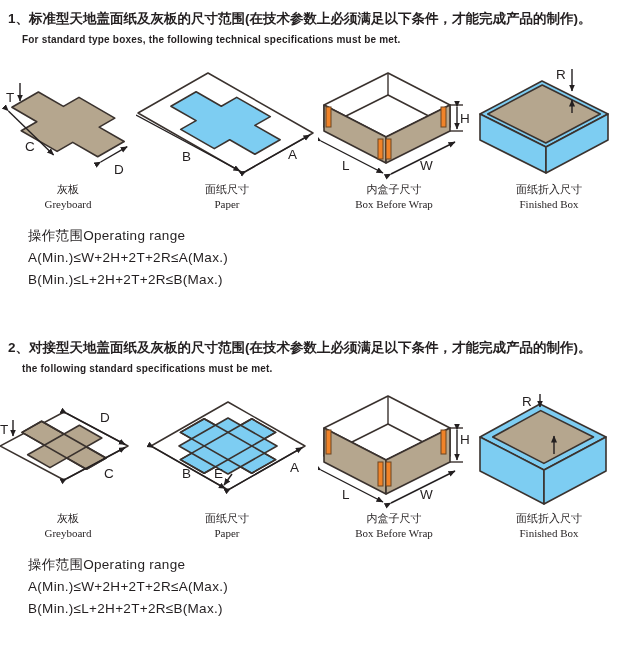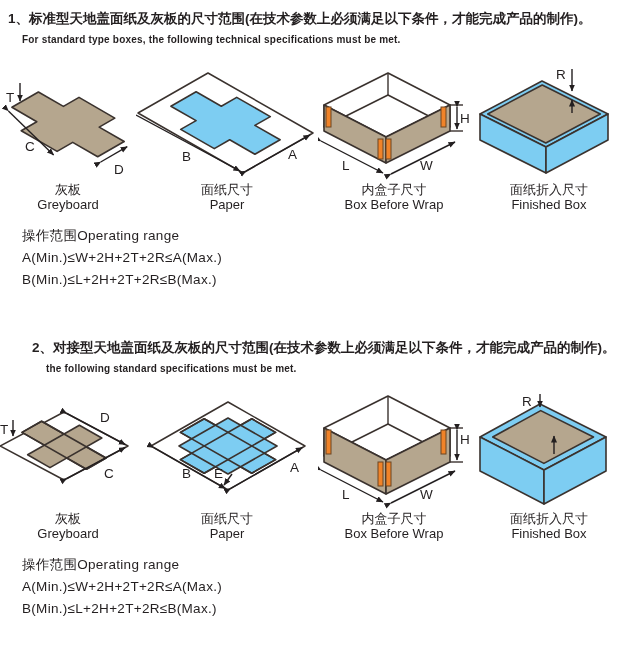--- a/index.html
+++ b/index.html
@@ -6,23 +6,23 @@
   body{width:628px;height:663px;background:#ffffff;overflow:hidden;
        font-family:"Liberation Sans","DejaVu Sans",sans-serif;color:#231f20;}
   .sec-heading{padding:0 6px 0 8px;font-weight:bold;}
   .zh-line{font-size:13.5px;line-height:21px;white-space:nowrap;}
   .en-line{font-size:10px;line-height:21px;padding-left:14px;letter-spacing:0.2px;}
   .pad-top{padding-top:8px;}
   .fig-row{display:flex;margin-top:11px;}
   .fig-cell{display:flex;flex-direction:column;align-items:center;}
   .c1{width:136px;} .c2{width:182px;} .c3{width:152px;} .c4{width:158px;}
   .fig-cell svg{display:block;}
-  .fig-label{text-align:center;font-size:13px;line-height:15px;margin-top:1px;}
-  .op{padding-left:22px;margin-top:13px;font-size:13.5px;line-height:22px;letter-spacing:0.3px;}
-  .sec2{margin-top:46px;margin-left:24px;}
+  .fig-label{text-align:center;font-size:11px;line-height:15px;margin-top:1px;font-family:Liberation Serif, serif;}
+  .op{padding-left:28px;margin-top:13px;font-size:13.5px;line-height:22px;letter-spacing:0.3px;}
+  .sec2{margin-top:46px;}
   svg text{font-size:13px;fill:#231f20;font-family:"Liberation Sans","DejaVu Sans",sans-serif;}
   svg text.dim{font-size:13.5px;}
   .tan{fill:#b5a68e;stroke:#3a322e;stroke-width:1.6;stroke-linejoin:round;}
   .blue{fill:#7dcdf2;stroke:#3a322e;stroke-width:1.6;stroke-linejoin:round;}
   .white{fill:#ffffff;stroke:#3a322e;stroke-width:1.5;stroke-linejoin:round;}
   .outline{fill:none;stroke:#3a322e;stroke-width:1.6;stroke-linejoin:round;}
   .ln{stroke:#3a322e;stroke-width:1.4;fill:none;}
   .dimln{stroke:#231f20;stroke-width:1.4;fill:none;}
   .orange{fill:#f08329;stroke:#6b4423;stroke-width:1;}
 </style>

